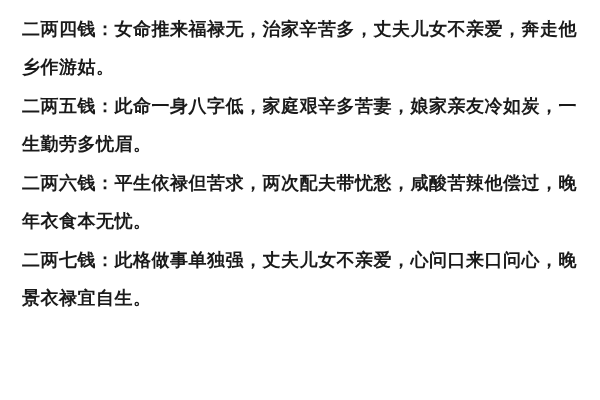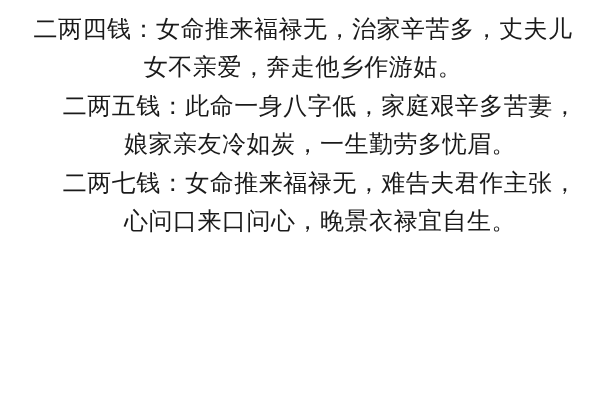--- a/index.html
+++ b/index.html
@@ -15,36 +15,36 @@
   }
   #page {
     width: 600px;
     height: 400px;
     position: relative;
     background: #ffffff;
     box-sizing: border-box;
     padding: 10px 16px 0 22px;
   }
   .para {
-    font-size: 24px;
+    font-size: 18px;
     line-height: 38px;
     color: #1a1a1a;
     letter-spacing: 0.5px;
-    font-weight: 400;
-    text-align: center;
+    font-weight: 700;
+    text-align: left;
     margin: 0;
     padding: 0;
     white-space: pre-wrap;
     word-break: break-all;
   }
   .para + .para {
     margin-top: 1px;
-    margin-left: 34px;
   }
 </style>
 </head>
 <body>
 
 <div id="page">
   <p class="para">二两四钱：女命推来福禄无，治家辛苦多，丈夫儿女不亲爱，奔走他乡作游姑。</p>
   <p class="para">二两五钱：此命一身八字低，家庭艰辛多苦妻，娘家亲友冷如炭，一生勤劳多忧眉。</p>
-  <p class="para">二两七钱：女命推来福禄无，难告夫君作主张，心问口来口问心，晚景衣禄宜自生。</p>
+  <p class="para">二两六钱：平生依禄但苦求，两次配夫带忧愁，咸酸苦辣他偿过，晚年衣食本无忧。</p>
+  <p class="para">二两七钱：此格做事单独强，丈夫儿女不亲爱，心问口来口问心，晚景衣禄宜自生。</p>
 </div>
 
 </body></html>

